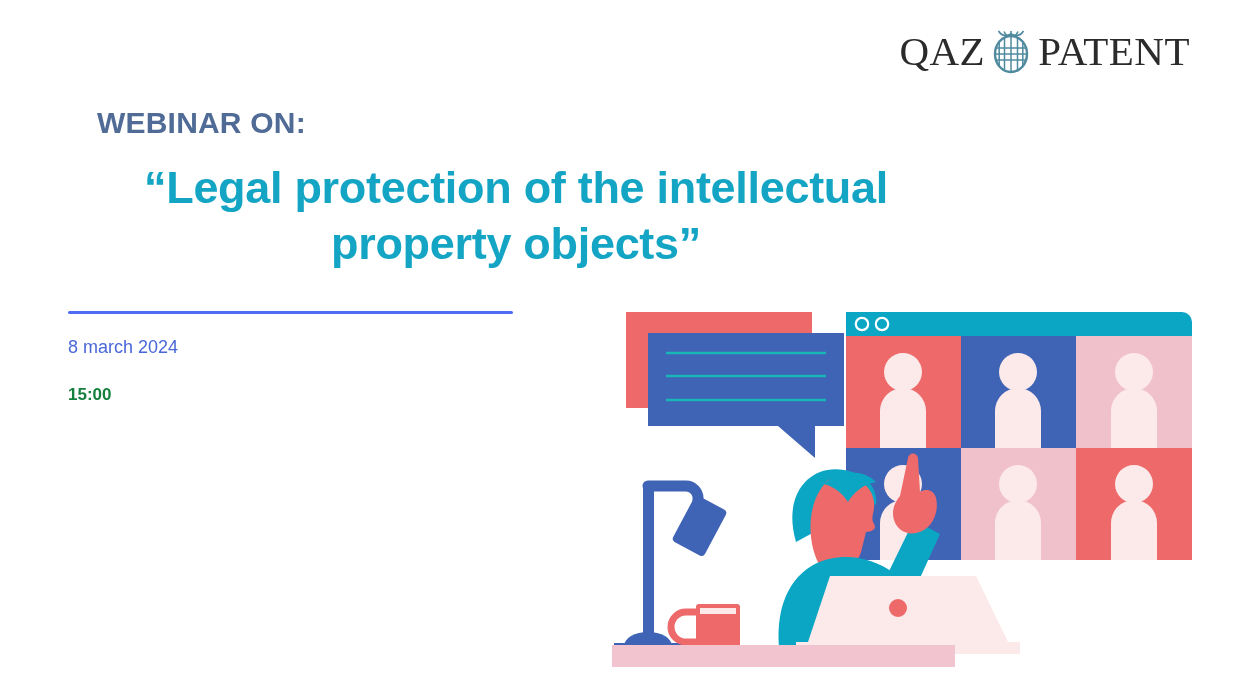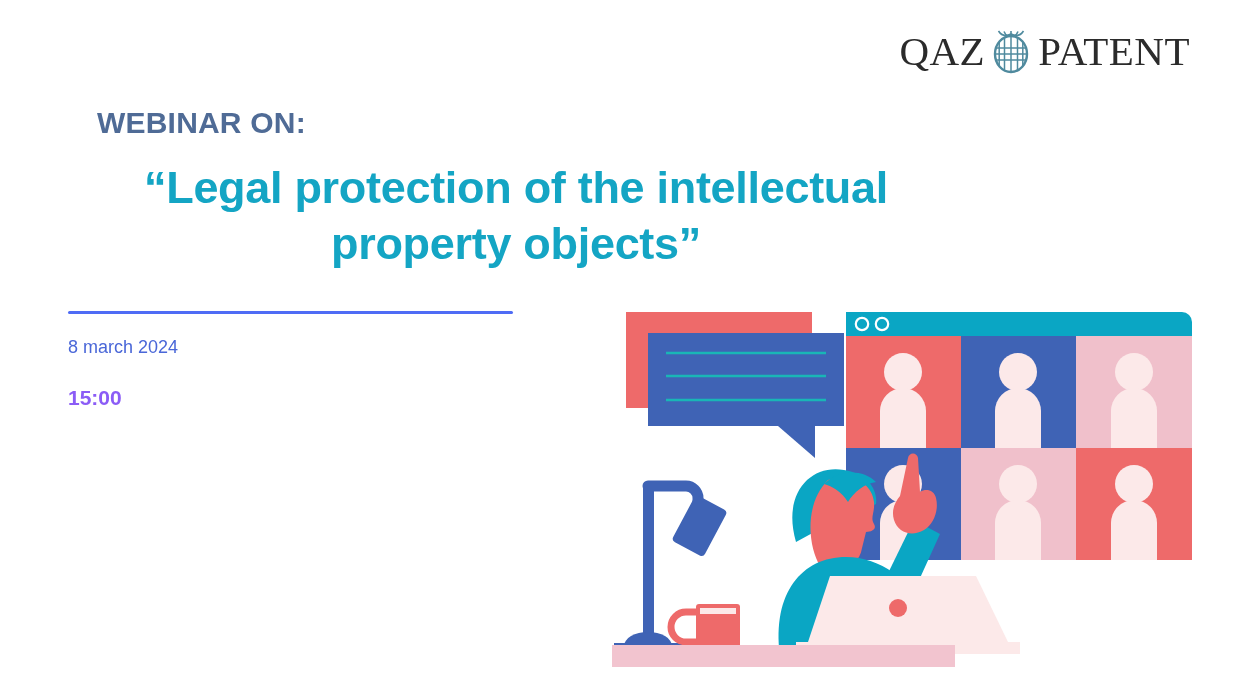--- a/index.html
+++ b/index.html
@@ -84,23 +84,23 @@
     left: 68px;
     top: 337px;
     font-size: 18px;
     color: #4a67d8;
     line-height: 1.2;
   }
   .time {
     position: absolute;
     left: 68px;
     top: 385px;
-    font-size: 21px;
+    font-size: 17px;
     font-weight: bold;
-    color: #8b5cf6;
+    color: #15803d;
     line-height: 1.2;
   }
 
   
   .illustration {
     position: absolute;
     left: 600px;
     top: 290px;
     width: 620px;
     height: 385px;

